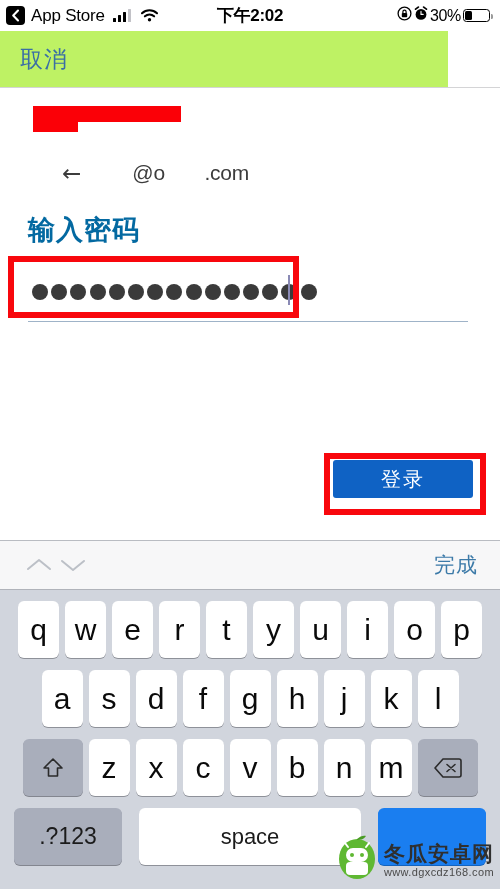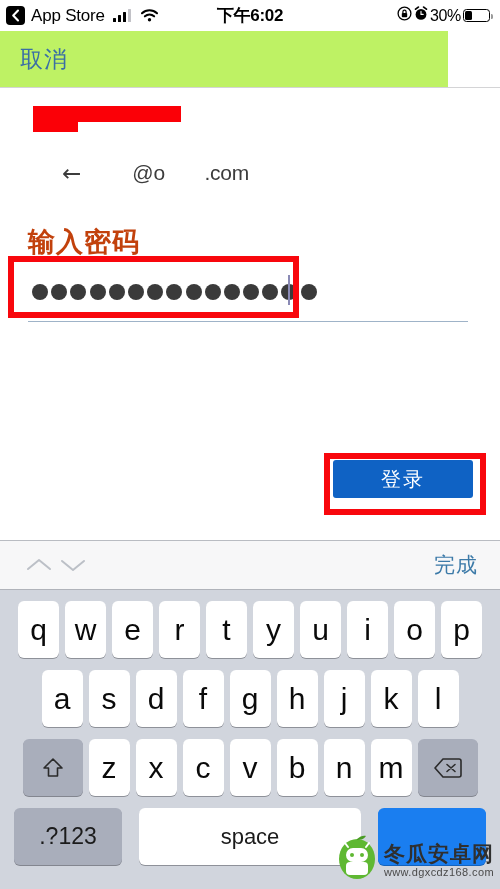--- a/index.html
+++ b/index.html
@@ -178,24 +178,24 @@
   .acct-text {
     font-size: 21px;
     color: #3c3c3c;
     letter-spacing: -0.2px;
     position: relative;
     white-space: pre;
   }
 
   .pwd-title {
     position: absolute;
-    left: 28px; top: 136px;
+    left: 28px; top: 124px;
     font-size: 27px;
     font-weight: bold;
-    color: #c2410c;
+    color: #0369a1;
     letter-spacing: 1px;
   }
 
   
   .pwd-wrap {
     position: absolute;
     left: 0; top: 175px;
     width: 500px; height: 60px;
   }
   .pwd-underline {
@@ -400,21 +400,21 @@
     </span>
     <span class="wifi">
       <svg width="17" height="13" viewBox="0 0 17 13" aria-hidden="true">
         <path d="M1 4.2 A11 11 0 0 1 16 4.2" fill="none" stroke="#000" stroke-width="2.1" stroke-linecap="round"></path>
         <path d="M3.9 7.3 A7 7 0 0 1 13.1 7.3" fill="none" stroke="#000" stroke-width="2.1" stroke-linecap="round"></path>
         <circle cx="8.5" cy="10.8" r="1.7" fill="#000"></circle>
       </svg>
     </span>
   </div>
 
-  <div class="sb-mid">下午6:02</div>
+  <div class="sb-mid">下午2:02</div>
 
   <div class="sb-right">
     <span>
       <svg width="15" height="15" viewBox="0 0 15 15" aria-hidden="true">
         <circle cx="7.5" cy="7.5" r="6.4" fill="none" stroke="#000" stroke-width="1.3"></circle>
         <rect x="4.8" y="7" width="5.4" height="4.3" rx="0.8" fill="#000"></rect>
         <path d="M5.9 7 V5.7 a1.6 1.6 0 0 1 3.2 0 V7" fill="none" stroke="#000" stroke-width="1.2"></path>
       </svg>
     </span>
     <span>

